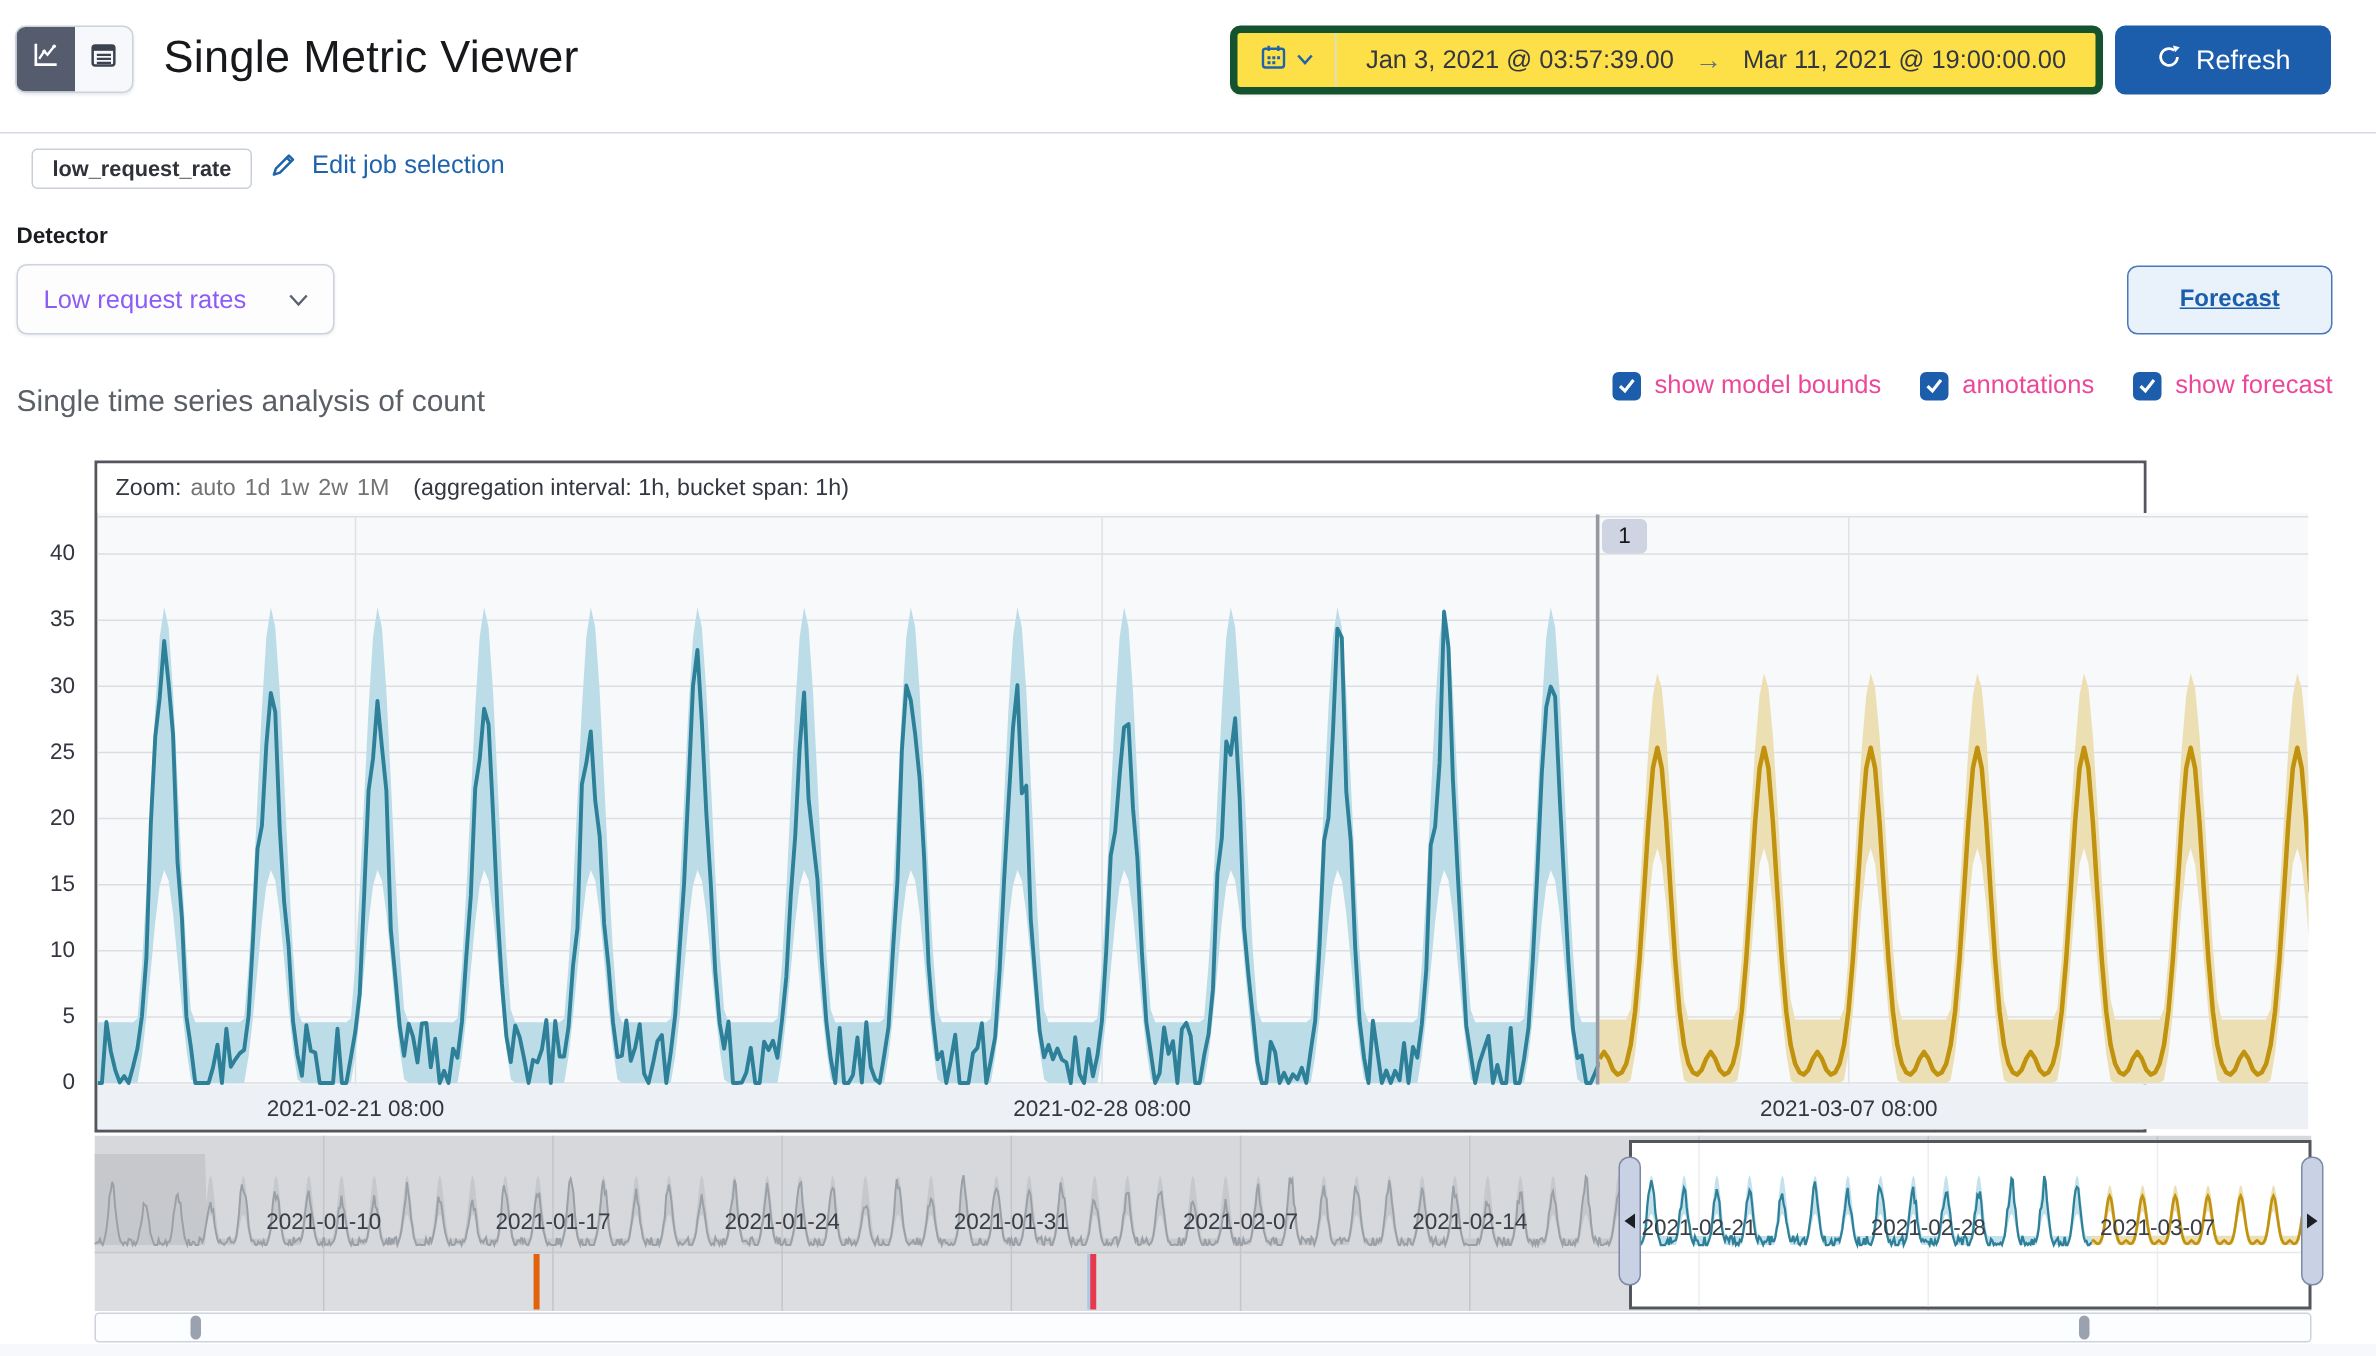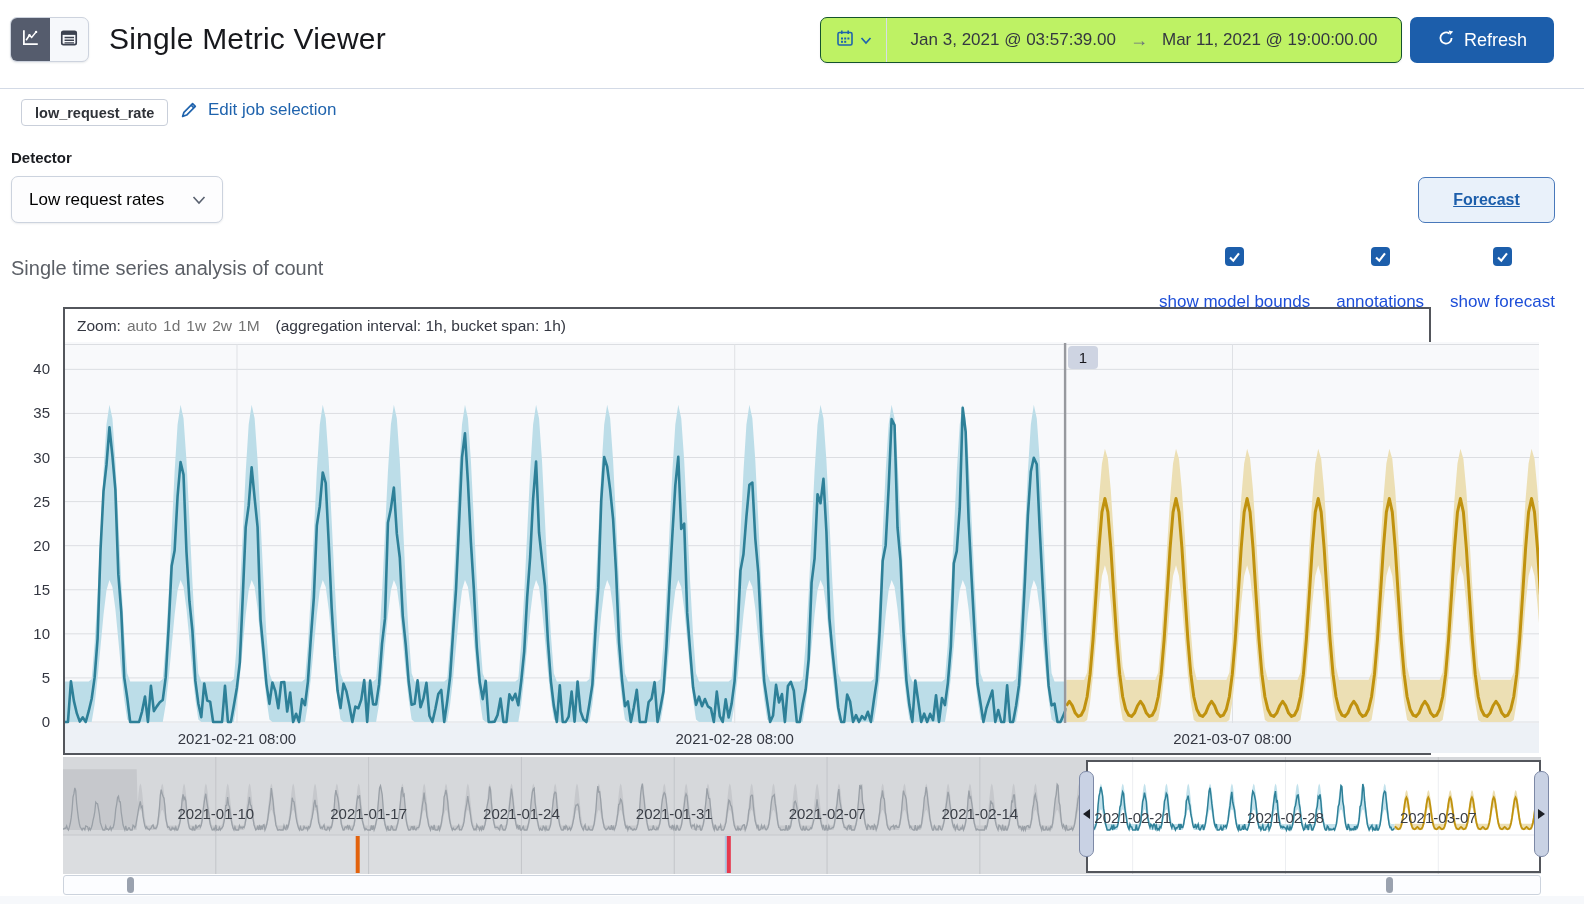--- a/index.html
+++ b/index.html
@@ -7,48 +7,48 @@
   body { font-family:"Liberation Sans", sans-serif; color:#343741; }
   #root { position:relative; width:1584px; height:904px; background:#fff; overflow:hidden; }
 
   
   .toggle-group { position:absolute; left:10px; top:17px; width:79px; height:45px; display:flex;
     border:1px solid #cdd3de; border-radius:7px; background:#f6f8fb; box-shadow:0 1px 2px rgba(60,70,90,.12); overflow:hidden; }
   .toggle-seg { width:50%; height:100%; display:flex; align-items:center; justify-content:center; cursor:pointer; }
   .toggle-seg.active { background:#555c6d; }
   .page-title { position:absolute; left:109px; top:22px; font-size:30px; font-weight:500; color:#17181c; letter-spacing:.2px; }
 
-  .datebar { position:absolute; left:820px; top:17px; width:582px; height:46px; background:#bef264;
-    border:1px solid #14532d; border-radius:7px; display:flex; align-items:stretch; box-shadow:0 1px 2px rgba(60,70,90,.08);text-align:center; }
+  .datebar { position:absolute; left:820px; top:17px; width:582px; height:46px; background:#fde047;
+    border:5px solid #14532d; border-radius:7px; display:flex; align-items:stretch; box-shadow:0 1px 2px rgba(60,70,90,.08);text-align:center; }
   .datebar-cal { width:66px; display:flex; align-items:center; justify-content:center; gap:5px; border-right:1px solid #d7dde7; cursor:pointer; }
   .datebar-range { flex:1; display:flex; align-items:center; justify-content:center; gap:14px; font-size:17px; color:#343741; }
   .datebar-range .date { cursor:pointer; }
   .range-arrow { color:#69707d; font-size:18px; }
   .btn-refresh { position:absolute; left:1410px; top:17px; width:144px; height:46px; background:#1c5eab; color:#fff;
     border:none; border-radius:7px; font-size:18px; font-weight:500; display:flex; align-items:center; justify-content:center; gap:9px; cursor:pointer; font-family:inherit; }
 
   .divider { position:absolute; left:0; top:88px; width:1584px; height:1px; background:#d3dae6; }
 
   .job-badge { position:absolute; left:21px; top:99px; height:27px; padding:0 13px; display:flex; align-items:center;
     border:1px solid #c9cfda; border-radius:4px; font-size:14.5px; font-weight:600; color:#2f3238; background:#fff; }
   .edit-link { position:absolute; left:180px; top:100px; display:flex; align-items:flex-start; gap:9px; cursor:pointer; }
   .edit-link span { color:#1f63ad; font-size:17px; }
 
   .detector-label { position:absolute; left:11px; top:149px; font-size:15px; font-weight:700; color:#1a1c21; }
   .detector-select { position:absolute; left:11px; top:176px; width:212px; height:47px; background:#fdfdfe;
     border:1px solid #ccd3de; border-radius:7px; display:flex; align-items:center; justify-content:space-between;
-    padding:0 16px 0 17px; font-size:17px; color:#000000; cursor:pointer; box-shadow:0 1px 2px rgba(60,70,90,.10); }
+    padding:0 16px 0 17px; font-size:17px; color:#8b5cf6; cursor:pointer; box-shadow:0 1px 2px rgba(60,70,90,.10); }
 
   .btn-forecast { position:absolute; left:1418px; top:177px; width:137px; height:46px; background:#e9f1fa;
     border:1px solid #4878ba; border-radius:7px; color:#1c5eab; font-size:16px; font-weight:700;
     text-decoration:underline; display:flex; align-items:center; justify-content:center; cursor:pointer; font-family:inherit; }
 
   .section-title { position:absolute; left:11px; top:257px; font-size:20px; font-weight:500; color:#5b5f66; }
   .chk-row { position:absolute; right:29px; top:247px; display:flex; gap:26px; align-items:center; }
-  .chk { display:flex; align-items:center; gap:26px; cursor:pointer; font-size:17px; color:#1d4ed8;flex-direction:column; }
+  .chk { display:flex; align-items:center; gap:9px; cursor:pointer; font-size:17px; color:#ec4899; }
   .chk .box { width:19px; height:19px; border-radius:4px; background:#1c5eab; display:flex; align-items:center; justify-content:center; }
 
   
   .chart-box { position:absolute; left:63px; top:307px; width:1368px; height:448px; border:2px solid #53565c; background:#fff; }
   .zoom-row { position:absolute; left:0; top:0; width:100%; height:33px; display:flex; align-items:center;
     padding-left:12px; font-size:15.5px; color:#343741; background:#fff; z-index:2; gap:6px; }
   .zoom-row a { color:#737373; text-decoration:none; cursor:pointer; }
   .zoom-suffix { margin-left:10px; }
   #mainChart { position:absolute; left:0; top:33px; }
   .annot-badge { position:absolute; left:1003px; top:37px; width:30px; height:23px; background:#ced4e2; border-radius:4px;

